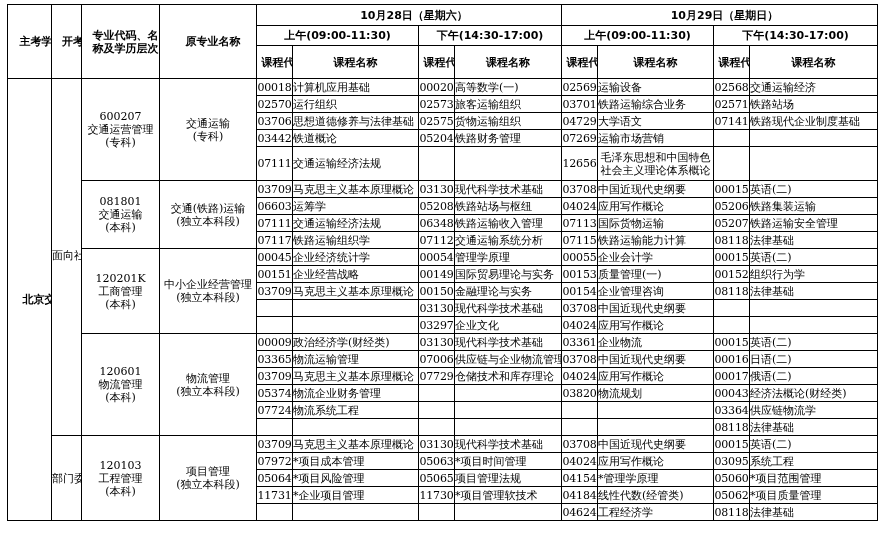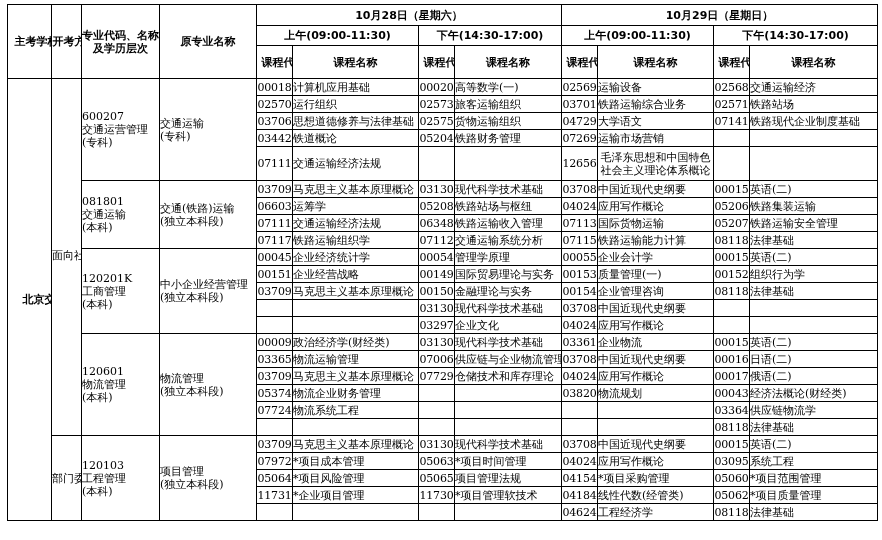--- a/index.html
+++ b/index.html
@@ -12,29 +12,29 @@
   table.sched td, table.sched th {
     border:1.5px solid #000;
     padding:0;
     overflow:hidden;
     white-space:nowrap;
     font-size:11px;
     line-height:13px;
   }
   th { font-family:"DejaVu Sans", sans-serif; font-weight:bold; font-size:11.5px; text-align:center; vertical-align:middle; }
   th.small { font-size:11px; line-height:13px; }
-  tr.hdr-date th { height:20px; }
+  tr.hdr-date th { height:20px;padding-left:10px; }
   tr.hdr-time th { height:19px; font-weight:bold; }
   tr.hdr-cols th { height:32px; }
   tr.r td { height:16px; }
   tr.rt td { height:33px; }
   td.code { text-align:center; font-size:10.5px; letter-spacing:-0.2px; padding:0 1px; }
   td.name { text-align:left; padding-left:2px; font-size:11px; }
   td.name.wrap { white-space:normal; line-height:13px;text-align:center; }
-  td.major, td.orig { text-align:left; vertical-align:middle; white-space:normal; font-size:11.5px; line-height:15px; }
+  td.major, td.orig { text-align:center; vertical-align:middle; white-space:normal; font-size:11.5px; line-height:15px; }
   td.mode { vertical-align:top; text-align:left; white-space:normal; font-size:11.5px; line-height:15px; padding:2px 1px; }
   td.mode.mid { vertical-align:middle; }
   td.school { vertical-align:middle; text-align:center; font-family:"DejaVu Sans", sans-serif; font-weight:bold; font-size:12px; line-height:18px; white-space:normal; }
   .vert { display:inline-block; width:14px; word-break:break-all; }
   .line { display:block; }
 </style>
 </head>
 <body>
 
 <table class="sched">
@@ -346,21 +346,21 @@
         <td class="name">应用写作概论</td>
         <td class="code">03095</td>
         <td class="name">系统工程</td>
       </tr>
       <tr class="r">
         <td class="code">05064</td>
         <td class="name">*项目风险管理</td>
         <td class="code">05065</td>
         <td class="name">项目管理法规</td>
         <td class="code">04154</td>
-        <td class="name">*项目采购管理</td>
+        <td class="name">*管理学原理</td>
         <td class="code">05060</td>
         <td class="name">*项目范围管理</td>
       </tr>
       <tr class="r">
         <td class="code">11731</td>
         <td class="name">*企业项目管理</td>
         <td class="code">11730</td>
         <td class="name">*项目管理软技术</td>
         <td class="code">04184</td>
         <td class="name">线性代数(经管类)</td>

